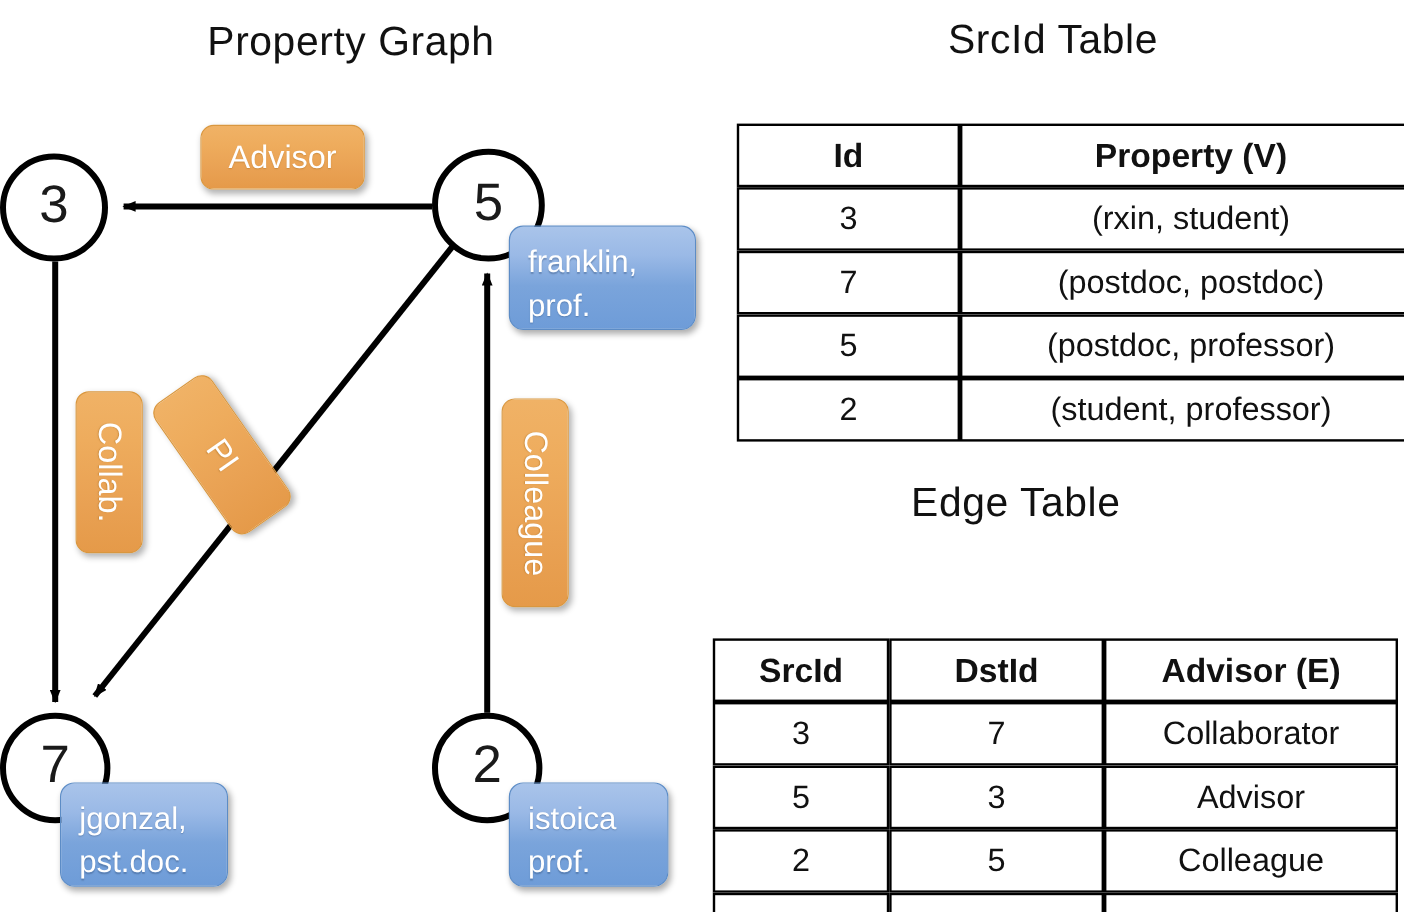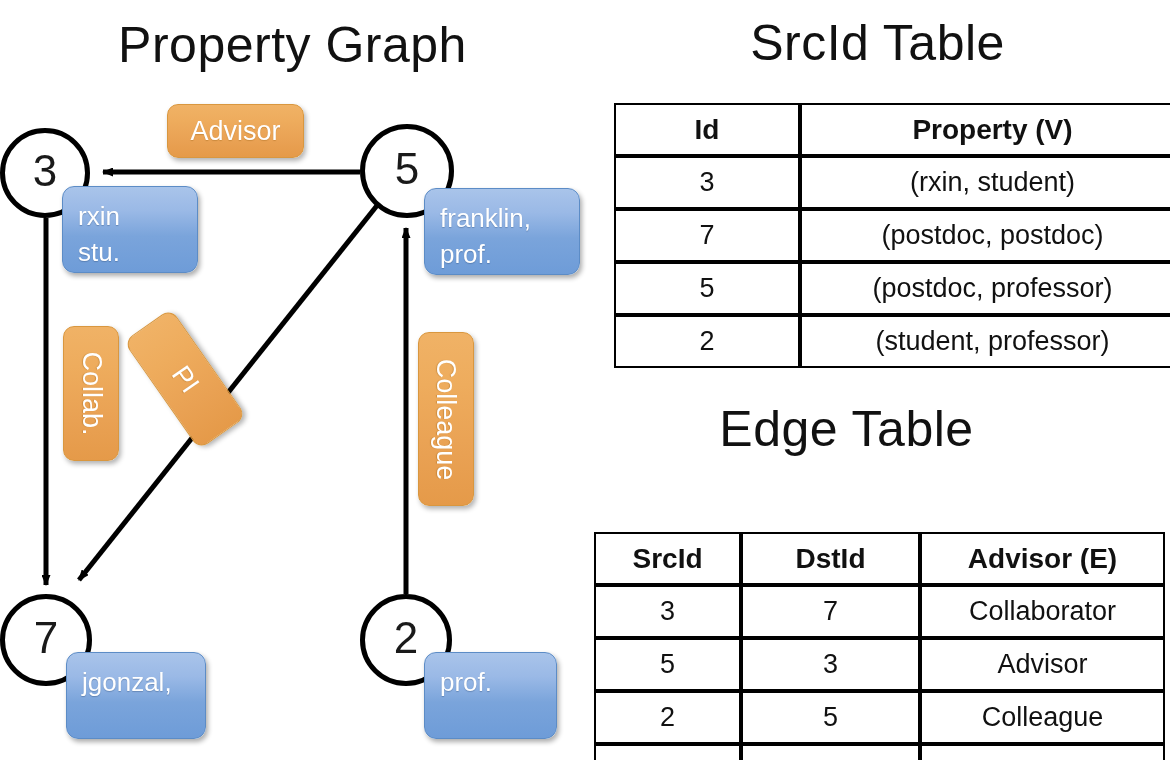--- a/index.html
+++ b/index.html
@@ -13,21 +13,21 @@
     position: relative;
     overflow: hidden;
     font-family: "Liberation Sans", sans-serif;
     color: #000;
   }
 
   
   .slide-title {
     position: absolute;
     font-weight: 400;
-    font-size: 50px;
+    font-size: 34px;
     letter-spacing: 0.5px;
     color: #111;
     white-space: nowrap;
     font-family: "Liberation Sans", sans-serif;
   }
   #title-property-graph { left: 0; top: 16px; width: 585px; text-align: center; }
   #title-vertex-table   { left: 585px; top: 14px; width: 585px; text-align: center; }
   #title-edge-table     { left: 554px; top: 400px; width: 585px; text-align: center; }
 
   
@@ -78,21 +78,21 @@
     font-size: 26px;
     line-height: 1.38;
     padding: 12px 14px 12px 15px;
     box-sizing: border-box;
     z-index: 4;
     font-family: "Liberation Sans", sans-serif;
     text-shadow: 0 1px 1px rgba(40,70,110,0.35);
   }
   #bubble-rxin     { left: 62px;  top: 186px; width: 136px; height: 87px; }
   #bubble-franklin { left: 424px; top: 188px; width: 156px; height: 87px; }
-  #bubble-jgonzal  { left: 66px;  top: 652px; width: 140px; height: 87px; }
+  #bubble-jgonzal  { left: 50px;  top: 652px; width: 140px; height: 87px; }
   #bubble-istoica  { left: 424px; top: 652px; width: 133px; height: 87px; }
 
   
   .edge-tag {
     position: absolute;
     border-radius: 11px;
     border: 1px solid #d9973f;
     background: linear-gradient(to bottom, #f0b266 0%, #eeac5d 30%, #e9a153 70%, #e59a49 100%);
     box-shadow: 2px 3px 5px rgba(0,0,0,0.30);
     color: #ffffff;
@@ -192,32 +192,30 @@
   <div class="vertex-node" id="node-5">
     <span>5</span>
   </div>
   <div class="vertex-node" id="node-7">
     <span>7</span>
   </div>
   <div class="vertex-node" id="node-2">
     <span>2</span>
   </div>
 
-  <div class="prop-bubble" id="bubble-rxin">
-    <div>rxin</div>
-    <div>stu.</div>
-  </div>
   <div class="prop-bubble" id="bubble-franklin">
     <div>franklin,</div>
     <div>prof.</div>
   </div>
   <div class="prop-bubble" id="bubble-jgonzal">
     <div>jgonzal,</div>
+    <div>pst.doc.</div>
   </div>
   <div class="prop-bubble" id="bubble-istoica">
+    <div>istoica</div>
     <div>prof.</div>
   </div>
 
   <div class="edge-tag" id="tag-advisor">
     <span class="tag-text">Advisor</span>
   </div>
   <div class="edge-tag" id="tag-collab">
     <span class="tag-text">Collab.</span>
   </div>
   <div class="edge-tag" id="tag-pi">

